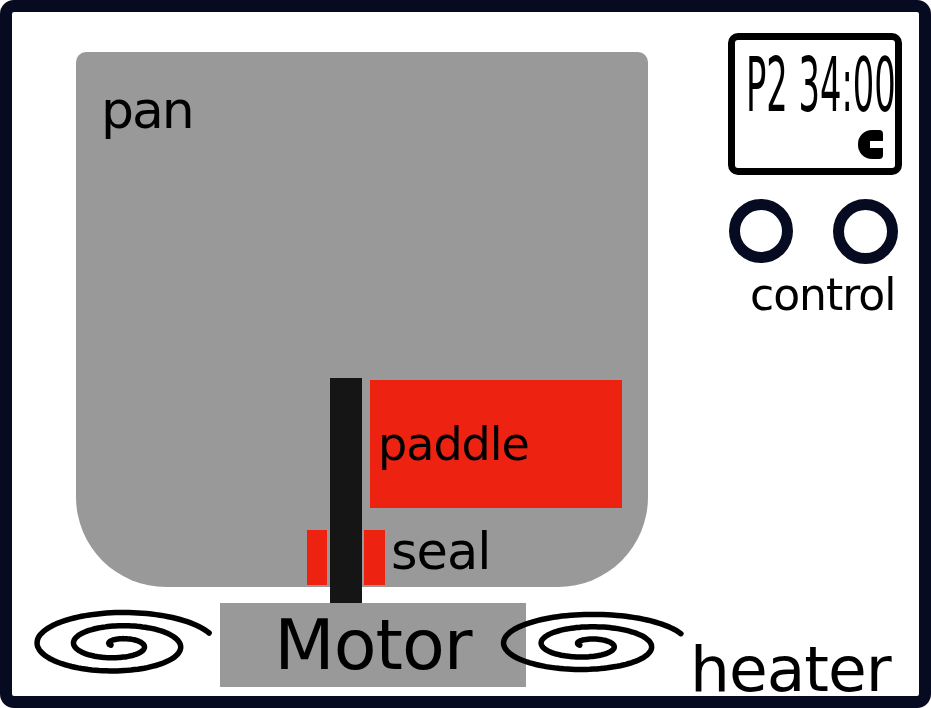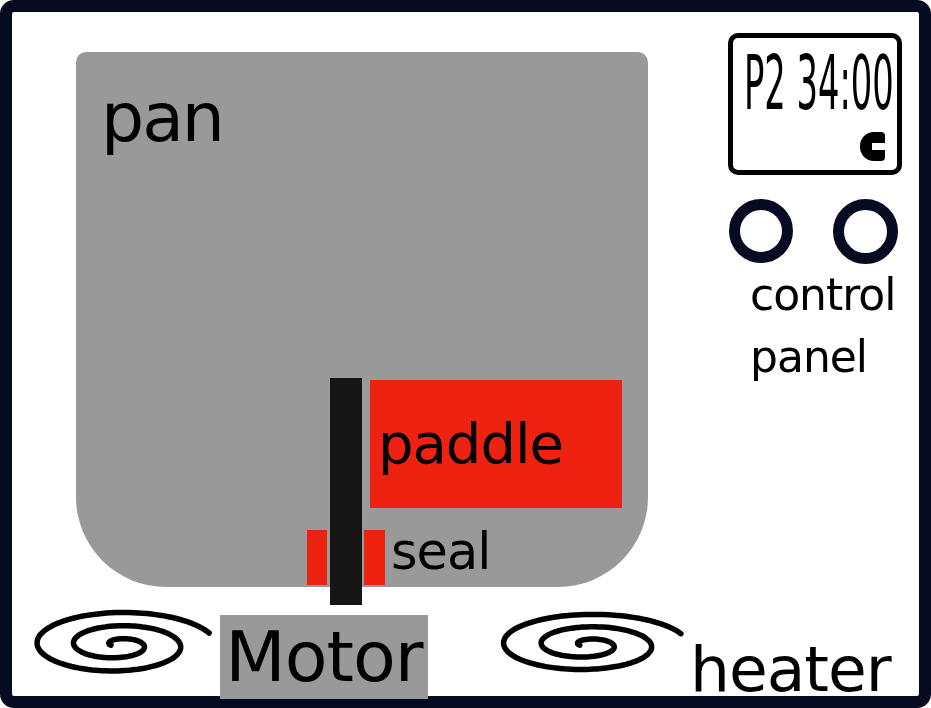--- a/index.html
+++ b/index.html
@@ -11,51 +11,51 @@
   .frame{
     position:absolute;inset:0;box-sizing:border-box;
     border:12px solid #070b21;border-radius:14px;background:#ffffff;
   }
   
   .pan{
     position:absolute;left:76px;top:52px;width:572px;height:535px;
     background:#999999;border-radius:10px 10px 90px 90px;
   }
   .pan-label{
-    position:absolute;left:101px;top:84px;font-size:68px;line-height:1;
+    position:absolute;left:101px;top:84px;font-size:52px;line-height:1;
     letter-spacing:-2px;
   }
   
   .shaft{
     position:absolute;left:330px;top:378px;width:32px;height:227px;
     background:#151515;
   }
   
   .paddle{
     position:absolute;left:370px;top:380px;width:252px;height:128px;
     background:#ee2211;display:flex;align-items:center;
   }
-  .paddle-label{font-size:56px;line-height:1;padding-left:8px;letter-spacing:-1px;}
+  .paddle-label{font-size:46px;line-height:1;padding-left:8px;letter-spacing:-1px;}
   
   .seal-left{position:absolute;left:307px;top:530px;width:20px;height:55px;background:#ee2211;}
   .seal-right{position:absolute;left:364px;top:530px;width:21px;height:55px;background:#ee2211;}
   .seal-label{position:absolute;left:391px;top:526px;font-size:51px;line-height:1;letter-spacing:-1px;}
   
   .motor{
-    position:absolute;left:220px;top:603px;width:208px;height:84px;
-    background:#999999;display:flex;align-items:center;justify-content:center;margin-top:12px;
+    position:absolute;left:220px;top:603px;width:306px;height:84px;
+    background:#999999;display:flex;align-items:center;justify-content:center;
   }
   .motor-label{font-size:70px;line-height:1;letter-spacing:-1px;}
   
   .coil-svg{position:absolute;left:0;top:0;width:931px;height:708px;pointer-events:none;}
   .heater-label{position:absolute;left:690px;top:606px;font-size:63px;line-height:1;letter-spacing:-1px;margin-top:32px;}
   
   .display{
     position:absolute;left:728px;top:33px;width:174px;height:142px;box-sizing:border-box;
-    border:5px solid #000000;border-radius:10px;background:#ffffff;overflow:hidden;
+    border:7px solid #000000;border-radius:10px;background:#ffffff;overflow:hidden;
   }
   .display-text{
     position:absolute;left:11px;top:8px;font-size:75px;line-height:1;white-space:nowrap;
     transform:scaleX(0.45);transform-origin:left top;
   }
   
   .plug-icon{
     position:absolute;right:12px;bottom:9px;width:25px;height:29px;background:#000;
     border-radius:14px 4px 4px 14px;
   }
@@ -100,14 +100,13 @@
 <div class="heater-label">heater</div>
 
 <div class="display">
   <span class="display-text">P2 34:00</span>
   <div class="plug-icon"></div>
 </div>
 <div class="cp-btn b1"></div>
 <div class="cp-btn b2"></div>
 <div class="cp-label">
   <div>control</div>
-  <div>panel</div>
 </div>
 
 </body></html>

